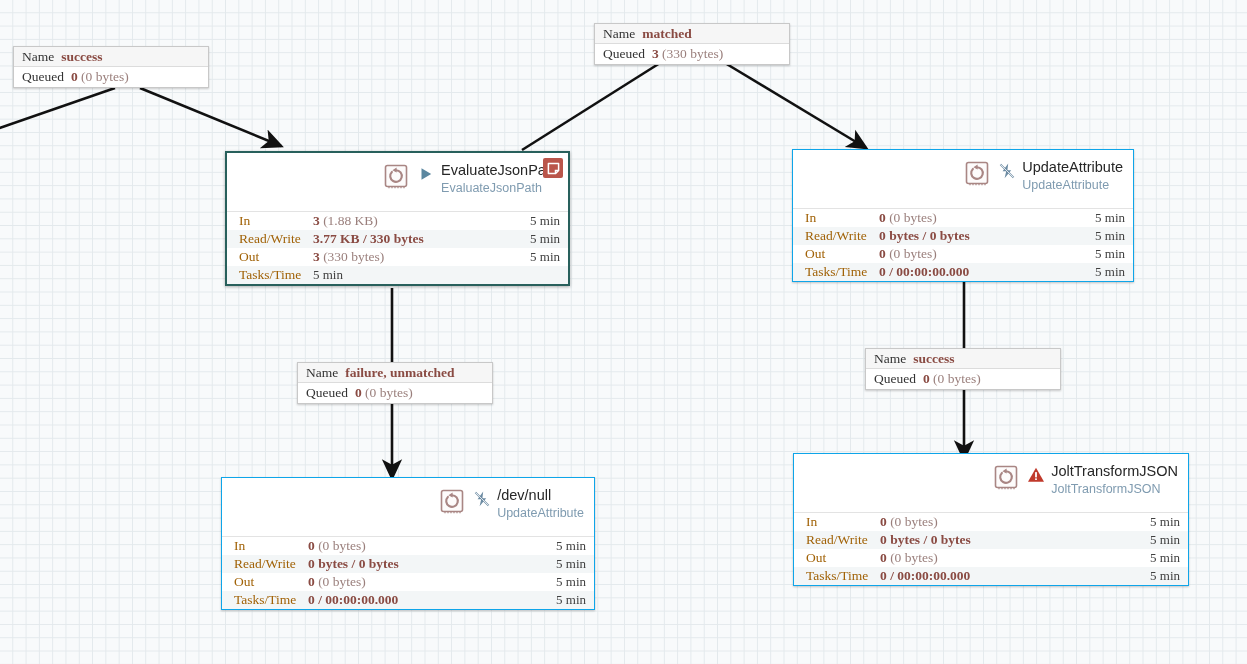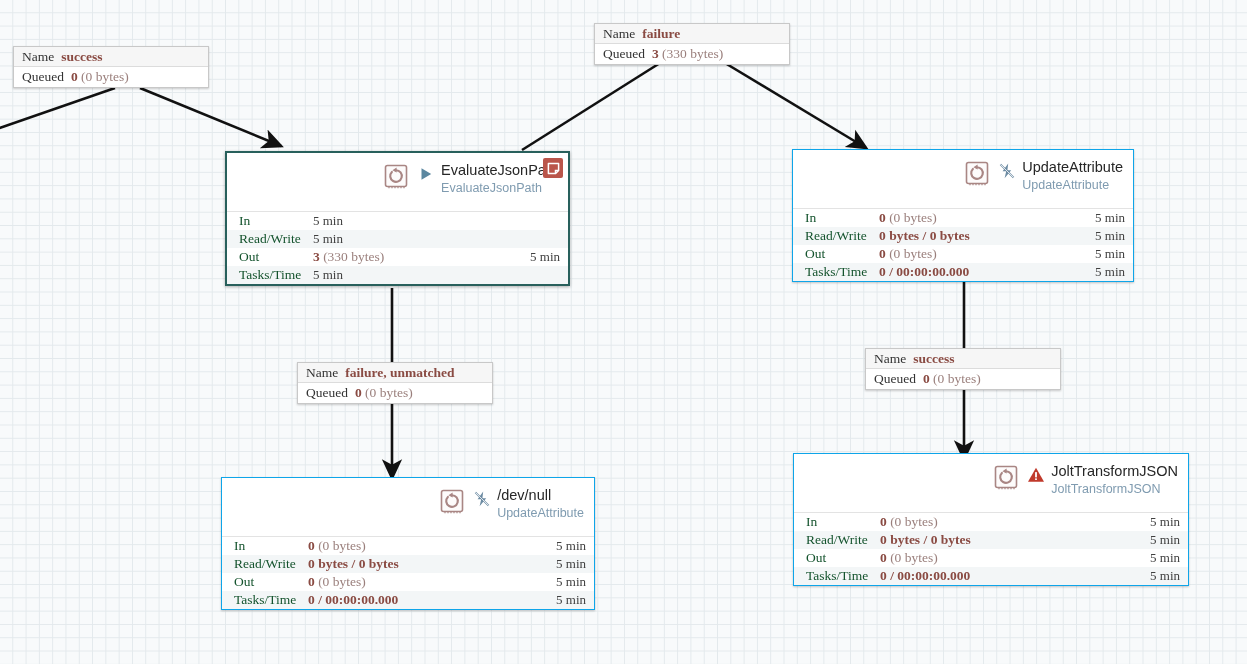--- a/index.html
+++ b/index.html
@@ -106,21 +106,21 @@
   }
   .stat-row {
     display: flex;
     align-items: center;
     height: 18px;
     padding: 0 8px 0 12px;
     box-sizing: border-box;
   }
   .stat-row.alt { background: #f3f6f7; }
   .stat-label {
-    color: #14532d;
+    color: #a16207;
     font-family: "Liberation Serif", serif;
     font-size: 13.5px;
     flex: 0 0 74px;
     white-space: nowrap;
   }
   .stat-value {
     flex: 1 1 auto;
     color: #8a4b43;
     font-weight: bold;
     white-space: nowrap;
@@ -217,24 +217,26 @@
     <span class="bulletin">
       <svg width="13" height="13" viewBox="0 0 13 13">
         <path d="M1.4 1.4 H11.6 V8.4 L8.4 11.6 H1.4 Z" fill="none" stroke="#ffffff" stroke-width="1.5" stroke-linejoin="round"></path>
         <path d="M11.6 8.4 H8.4 V11.6" fill="none" stroke="#ffffff" stroke-width="1.3"></path>
       </svg>
     </span>
   </div>
   <div class="stats">
     <div class="stat-row">
       <span class="stat-label">In</span>
+      <span class="stat-value"><span>3</span> <span class="muted">(1.88 KB)</span></span>
       <span class="stat-time">5 min</span>
     </div>
     <div class="stat-row alt">
       <span class="stat-label">Read/Write</span>
+      <span class="stat-value"><span>3.77 KB / 330 bytes</span> <span class="muted"></span></span>
       <span class="stat-time">5 min</span>
     </div>
     <div class="stat-row">
       <span class="stat-label">Out</span>
       <span class="stat-value"><span>3</span> <span class="muted">(330 bytes)</span></span>
       <span class="stat-time">5 min</span>
     </div>
     <div class="stat-row alt">
       <span class="stat-label">Tasks/Time</span>
       <span class="stat-time">5 min</span>
@@ -408,21 +410,21 @@
   </div>
   <div class="conn-row">
     <span class="conn-key">Queued</span>
     <span class="conn-val"><span>0</span> <span class="muted">(0 bytes)</span></span>
   </div>
 </div>
 
 <div class="conn-label" style="left:594px; top:23px;">
   <div class="conn-row top">
     <span class="conn-key">Name</span>
-    <span class="conn-val">failure</span>
+    <span class="conn-val">matched</span>
   </div>
   <div class="conn-row">
     <span class="conn-key">Queued</span>
     <span class="conn-val"><span>3</span> <span class="muted">(330 bytes)</span></span>
   </div>
 </div>
 
 <div class="conn-label" style="left:297px; top:362px;">
   <div class="conn-row top">
     <span class="conn-key">Name</span>

